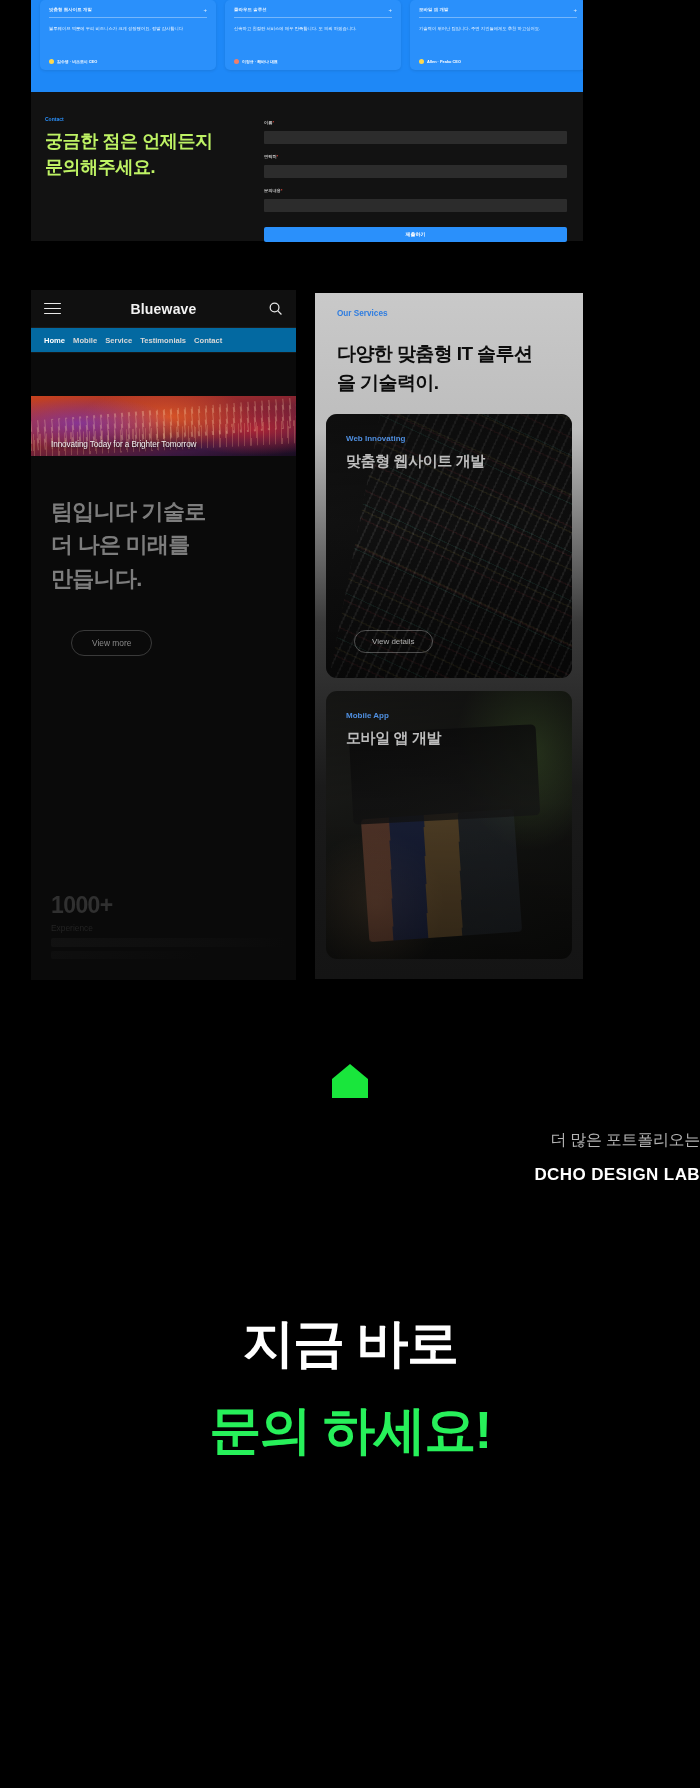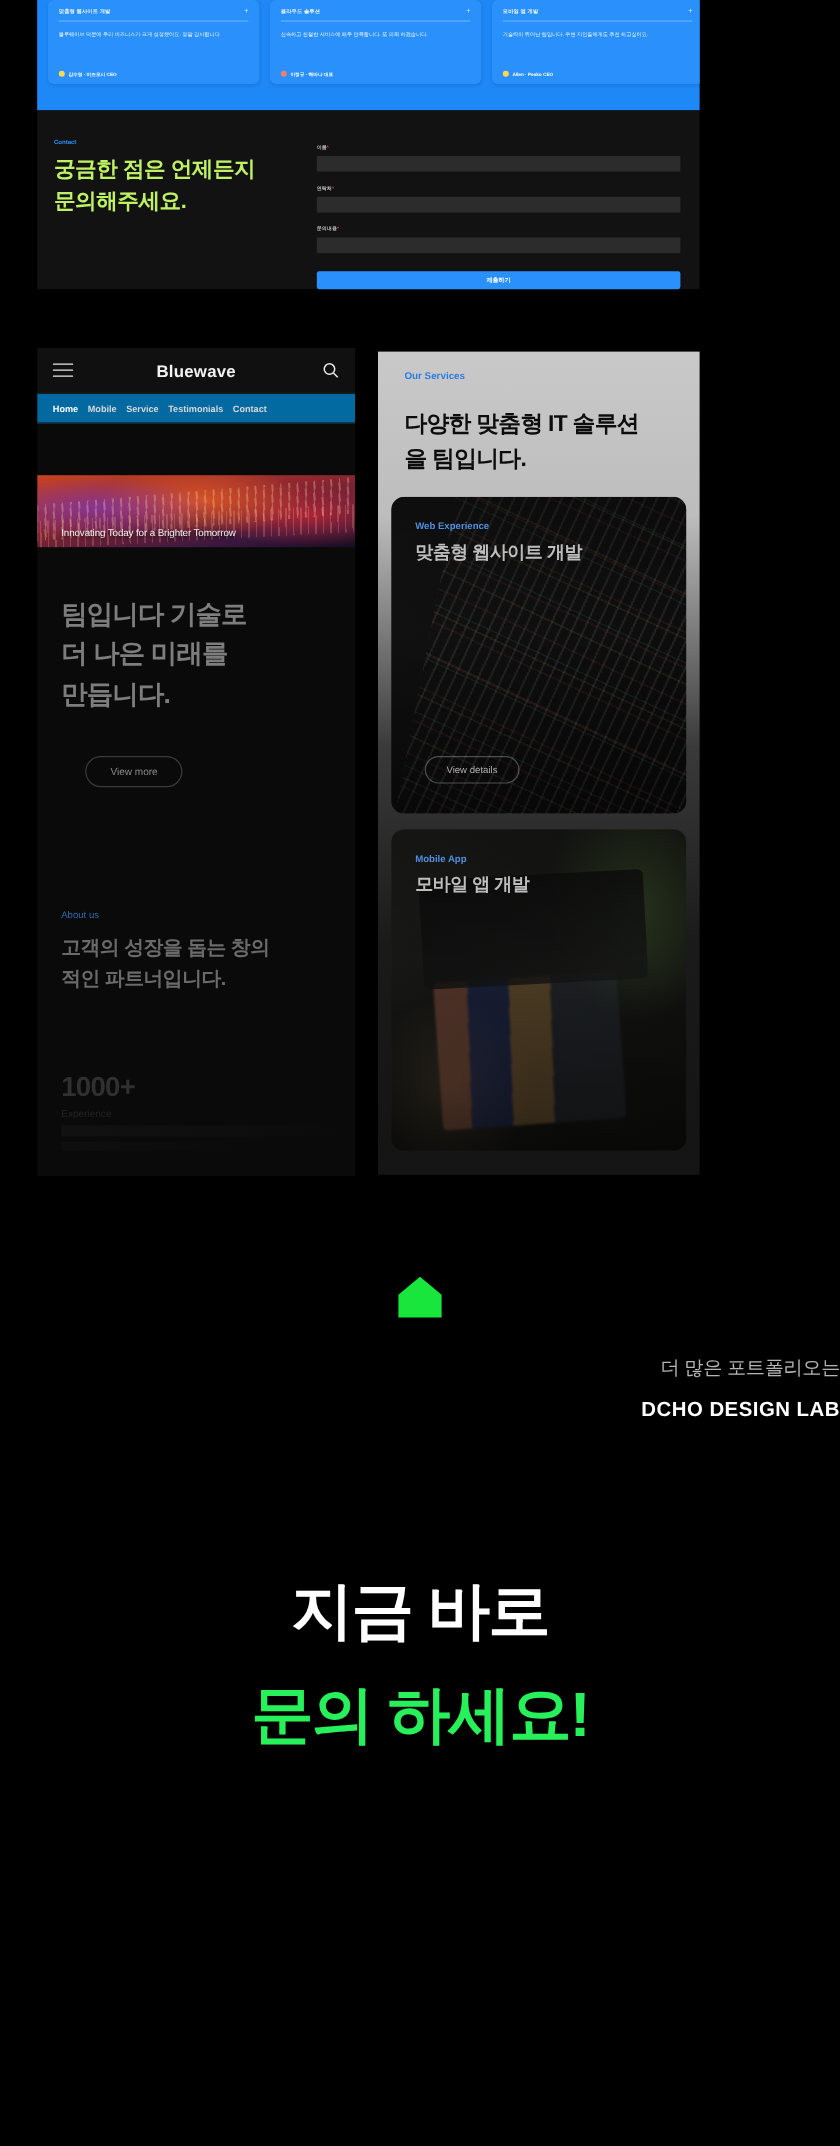--- a/index.html
+++ b/index.html
@@ -343,50 +343,43 @@
       <div class="hero-copy">
         <h1>
           <div>팀입니다 기술로</div>
           <div>더 나은 미래를</div>
           <div>만듭니다.</div>
         </h1>
       </div>
 
       <button class="view-more">View more</button>
 
-      <div class="about-sec">
-        <div class="about-eyebrow">About us</div>
-        <div class="about-h">
-          <div>고객의 성장을 돕는 창의</div>
-          <div>적인 파트너입니다.</div>
-        </div>
-      </div>
 
       <div class="stat">
         <div class="stat-num">1000+</div>
         <div class="stat-lbl">Experience</div>
       </div>
       <div class="about-fade"></div>
       <div class="about-fade2"></div>
     </div>
 
     <div class="phone-r">
       <div class="svc-head">
         <div class="svc-eyebrow">Our Services</div>
         <div class="svc-h">
           <div>다양한 맞춤형 IT 솔루션</div>
-          <div>을 팀입니다.</div>
+          <div>을 기술력이.</div>
         </div>
       </div>
 
       <div class="svc-card one">
         <div class="card-bg code"></div>
         <div class="card-scrim"></div>
         <div class="card-txt">
-          <div class="card-eyebrow">Web Experience</div>
+          <div class="card-eyebrow">Web Innovating</div>
           <div class="card-h">맞춤형 웹사이트 개발</div>
         </div>
         <button class="view-details">View details</button>
       </div>
 
       <div class="svc-card two">
         <div class="card-bg mobile"></div>
         <div class="card-scrim"></div>
         <div class="card-txt">
           <div class="card-eyebrow">Mobile App</div>

